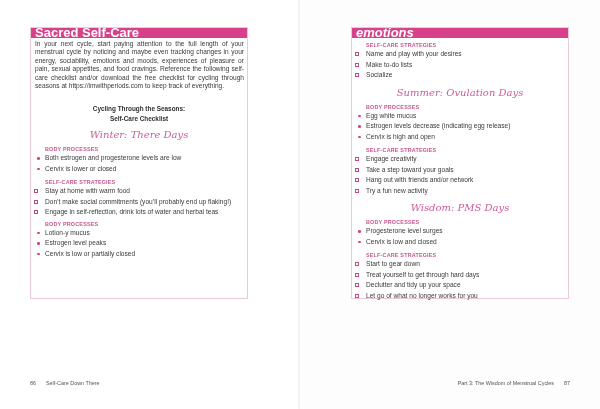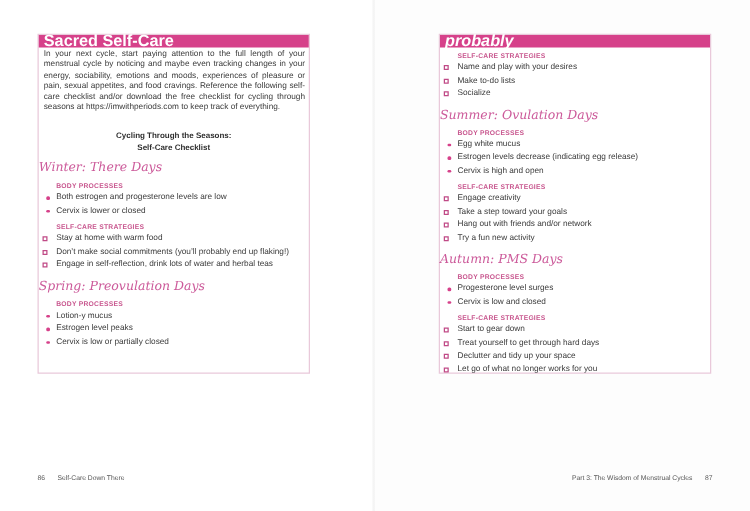--- a/index.html
+++ b/index.html
@@ -12,21 +12,21 @@
          border:1px solid #e9c9da; background:#fff; box-sizing:border-box; }
   .page.left .box { left:30px; }
   .page.right .box { left:51px; }
   .box-header { background:#d6418a; color:#fff; font-weight:bold; font-size:13px;
                 height:10px; line-height:10px; padding-left:4px; }
   .box-header.italic { font-style:italic; }
   .intro { font-size:6.6px; line-height:8.4px; padding:2px 3px 0 4px; text-align:justify;
            color:#3a3a3a; }
   .checklist-title { text-align:center; font-weight:bold; font-size:6.4px; line-height:9.5px;
                      margin-top:14px; color:#2e2e2e; }
-  .script-title { text-align:left; font-family:"DejaVu Serif", serif; font-style:italic;
+  .script-title { text-align:center; font-family:"DejaVu Serif", serif; font-style:italic;
                   color:#cc5a9a; font-size:10px; line-height:12px; margin:6px 0 4px 0; }
   .section-label { font-size:5.4px; font-weight:bold; color:#c8568e; letter-spacing:0.2px;
                    padding-left:14px; line-height:8px; margin-top:2px; }
   .list { list-style:none; margin:0; padding:0; }
   .list li { font-size:6.6px; line-height:10.5px; position:relative; padding-left:14px; color:#3a3a3a; }
   .list.bullets li::before { content:""; position:absolute; left:6px; top:4px; width:2.5px; height:2.5px;
                              background:#d6418a; border-radius:50%; }
   .cb { position:absolute; left:3px; top:3px; width:4px; height:4px; border:1px solid #c04a86;
         box-sizing:border-box; }
   .footer { position:absolute; top:380px; font-size:5.4px; color:#555; }
@@ -54,38 +54,37 @@
       <li>Both estrogen and progesterone levels are low</li>
       <li>Cervix is lower or closed</li>
     </ul>
     <div class="section-label" style="margin-top:4px">SELF-CARE STRATEGIES</div>
     <ul class="list checks">
       <li><span class="cb"></span><span>Stay at home with warm food</span></li>
       <li><span class="cb"></span><span>Don’t make social commitments (you’ll probably end up flaking!)</span></li>
       <li><span class="cb"></span><span>Engage in self-reflection, drink lots of water and herbal teas</span></li>
     </ul>
 
-    <div class="script-title">Spring: Preovulation Days</div>
     <div class="section-label">BODY PROCESSES</div>
     <ul class="list bullets">
       <li>Lotion-y mucus</li>
       <li>Estrogen level peaks</li>
       <li>Cervix is low or partially closed</li>
     </ul>
   </div>
   <div class="footer">
     <span>86</span><span class="num"></span><span>Self-Care Down There</span>
   </div>
 </div>
 
 <div class="gutter"></div>
 
 <div class="page right">
   <div class="box">
-    <div class="box-header italic">probably</div>
+    <div class="box-header italic">emotions</div>
     <div class="section-label" style="margin-top:3px">SELF-CARE STRATEGIES</div>
     <ul class="list checks">
       <li><span class="cb"></span><span>Name and play with your desires</span></li>
       <li><span class="cb"></span><span>Make to-do lists</span></li>
       <li><span class="cb"></span><span>Socialize</span></li>
     </ul>
 
     <div class="script-title">Summer: Ovulation Days</div>
     <div class="section-label">BODY PROCESSES</div>
     <ul class="list bullets">
@@ -94,21 +93,21 @@
       <li>Cervix is high and open</li>
     </ul>
     <div class="section-label" style="margin-top:4px">SELF-CARE STRATEGIES</div>
     <ul class="list checks">
       <li><span class="cb"></span><span>Engage creativity</span></li>
       <li><span class="cb"></span><span>Take a step toward your goals</span></li>
       <li><span class="cb"></span><span>Hang out with friends and/or network</span></li>
       <li><span class="cb"></span><span>Try a fun new activity</span></li>
     </ul>
 
-    <div class="script-title">Autumn: PMS Days</div>
+    <div class="script-title">Wisdom: PMS Days</div>
     <div class="section-label">BODY PROCESSES</div>
     <ul class="list bullets">
       <li>Progesterone level surges</li>
       <li>Cervix is low and closed</li>
     </ul>
     <div class="section-label" style="margin-top:4px">SELF-CARE STRATEGIES</div>
     <ul class="list checks">
       <li><span class="cb"></span><span>Start to gear down</span></li>
       <li><span class="cb"></span><span>Treat yourself to get through hard days</span></li>
       <li><span class="cb"></span><span>Declutter and tidy up your space</span></li>

